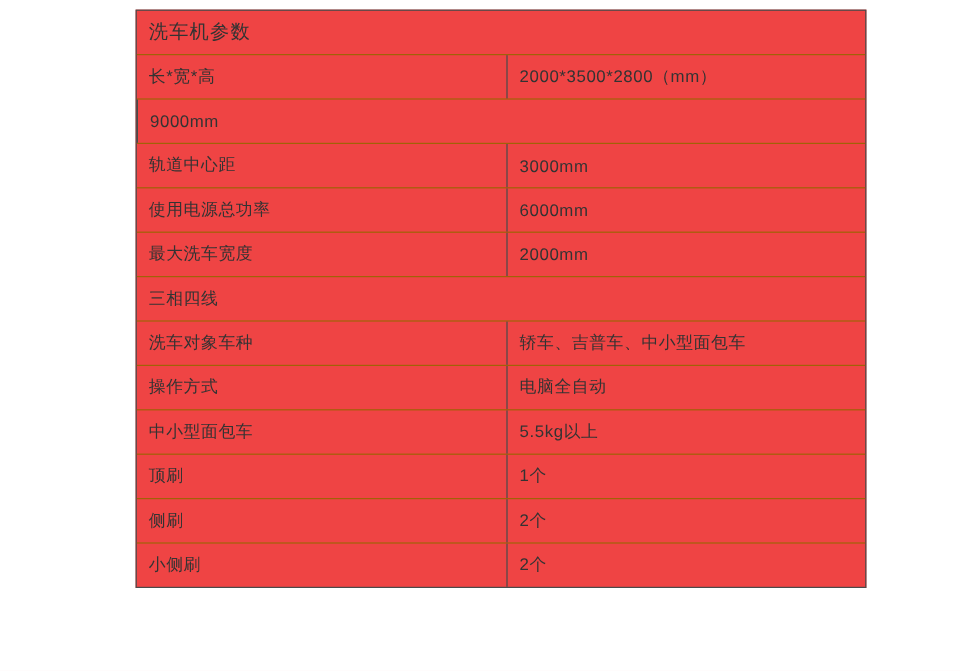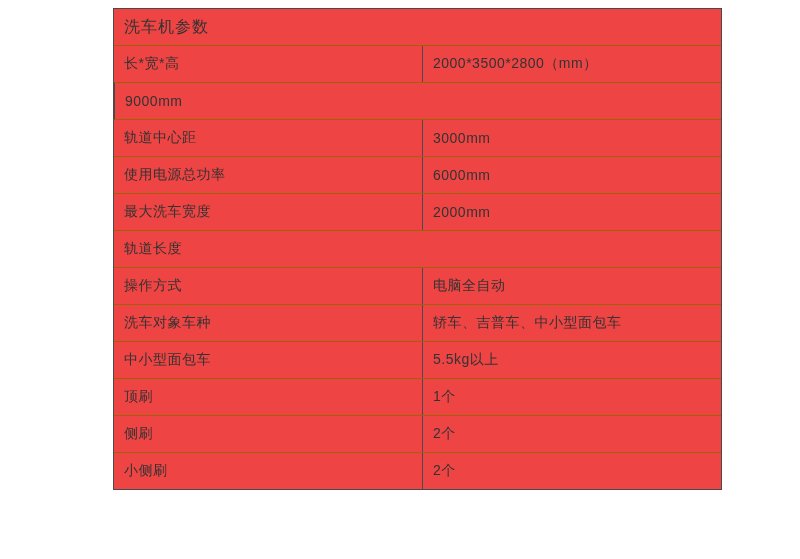--- a/index.html
+++ b/index.html
@@ -86,29 +86,29 @@
     </div>
     <div class="row">
       <div class="cell label">使用电源总功率</div>
       <div class="cell value">6000mm</div>
     </div>
     <div class="row">
       <div class="cell label">最大洗车宽度</div>
       <div class="cell value">2000mm</div>
     </div>
     <div class="row">
-      <div class="cell label">轨道长度</div>
+      <div class="cell label">三相四线</div>
+    </div>
+    <div class="row">
+      <div class="cell label">洗车对象车种</div>
+      <div class="cell value">轿车、吉普车、中小型面包车</div>
     </div>
     <div class="row">
       <div class="cell label">操作方式</div>
       <div class="cell value">电脑全自动</div>
-    </div>
-    <div class="row">
-      <div class="cell label">洗车对象车种</div>
-      <div class="cell value">轿车、吉普车、中小型面包车</div>
     </div>
     <div class="row">
       <div class="cell label">中小型面包车</div>
       <div class="cell value">5.5kg以上</div>
     </div>
     <div class="row">
       <div class="cell label">顶刷</div>
       <div class="cell value">1个</div>
     </div>
     <div class="row">

